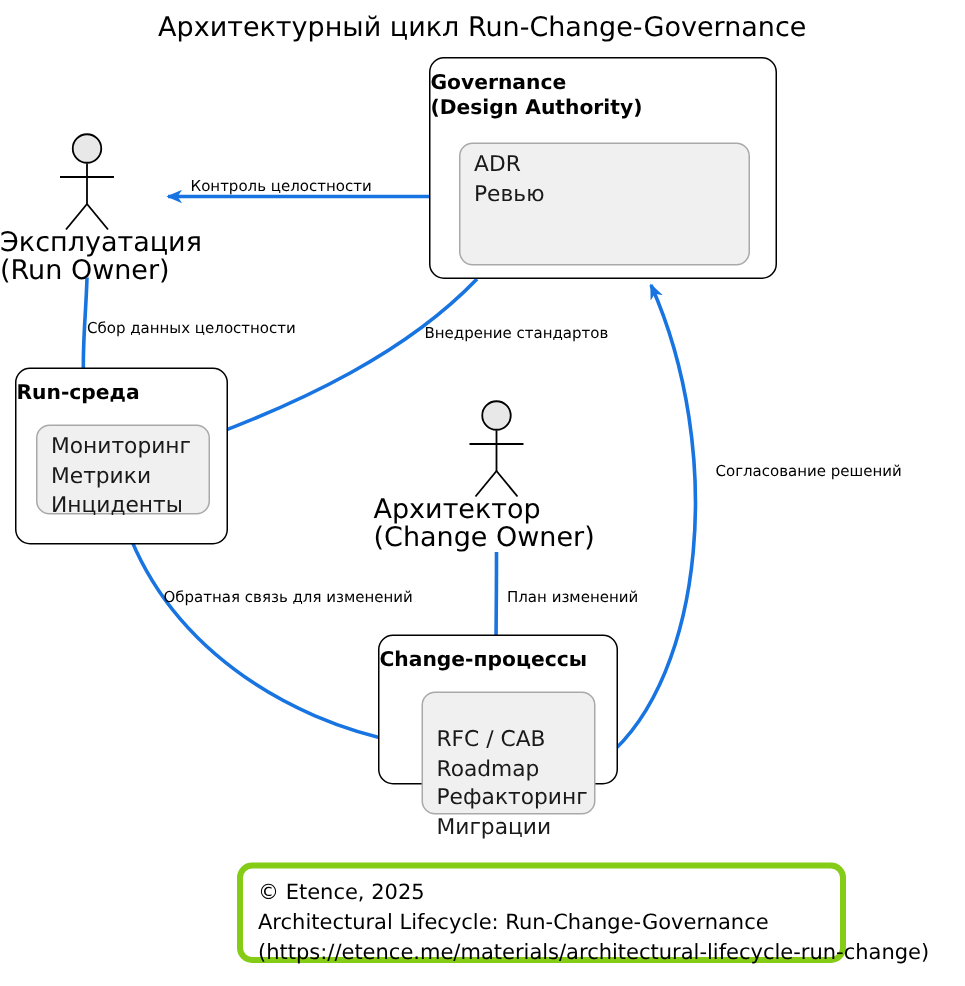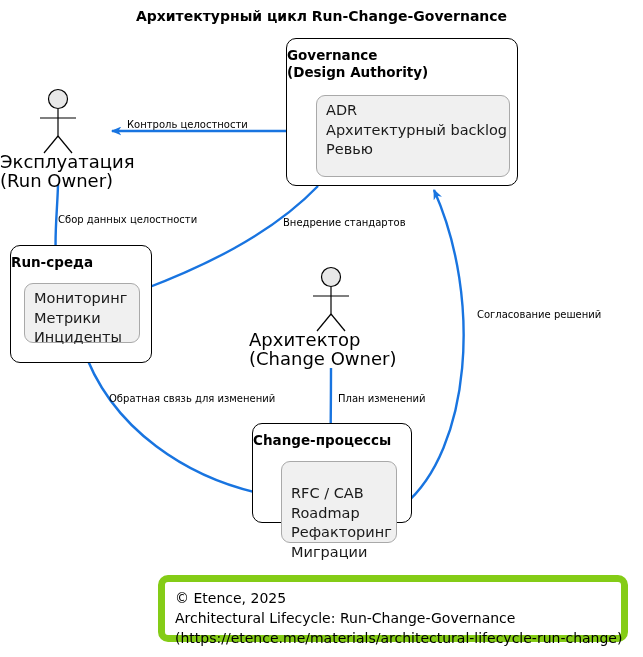--- a/index.html
+++ b/index.html
@@ -7,23 +7,23 @@
        font-family:"DejaVu Sans","Liberation Sans",sans-serif;color:#000;}
   #canvas{position:absolute;left:0;top:0;width:643px;height:657px;}
   svg.layer{position:absolute;left:0;top:0;width:643px;height:657px;overflow:visible;}
   .node-box{position:absolute;box-sizing:border-box;border:1px solid #000;border-radius:10px;background:#fff;}
   .node-title{position:absolute;width:100%;text-align:left;font-weight:bold;font-size:13.5px;line-height:17px;}
   .inner-box{position:absolute;box-sizing:border-box;border:1px solid #a9a9a9;border-radius:9px;background:#f0f0f0;}
   .inner-line{font-size:14.5px;line-height:19.5px;color:#1a1a1a;white-space:nowrap;}
   .edge-label{position:absolute;font-size:10px;line-height:15px;color:#000;white-space:nowrap;}
   .actor-label{position:absolute;font-size:18px;line-height:19px;white-space:nowrap;}
   #diagram-title{position:absolute;left:0;top:8px;width:643px;text-align:center;
-                 font-weight:bold;font-size:14px;}
-  #footer-box{position:absolute;left:158px;top:575px;width:470px;height:67px;
-              box-sizing:border-box;border:7px solid #84cc16;border-radius:10px;background:#fff;}
+                 font-weight:normal;font-size:18px;}
+  #footer-box{position:absolute;left:158px;top:575px;width:406px;height:67px;
+              box-sizing:border-box;border:4px solid #84cc16;border-radius:10px;background:#fff;}
   .footer-line{font-size:14px;line-height:20px;color:#000;white-space:nowrap;}
 </style>
 </head>
 <body>
 
 <div id="canvas">
 
   <div id="diagram-title">Архитектурный цикл Run-Change-Governance</div>
 
   <svg class="layer" viewBox="0 0 643 657" xmlns="http://www.w3.org/2000/svg">
@@ -48,23 +48,22 @@
     </g>
   </svg>
 
   <div class="node-box" style="left:286px;top:38px;width:232px;height:148px;">
     <div class="node-title" style="top:8px;">
       <span>Governance</span>
     </div>
     <div class="node-title" style="top:25px;">
       <span>(Design Authority)</span>
     </div>
-    <div class="inner-box" style="left:29px;top:56px;width:194px;height:82px;padding:5px 0 16px 9px;">
+    <div class="inner-box" style="left:19px;top:56px;width:194px;height:82px;padding:5px 0 16px 9px;">
       <div class="inner-line">ADR</div>
-      <div class="inner-line">Архитектурный backlog</div>
       <div class="inner-line">Ревью</div>
     </div>
   </div>
 
   <div class="node-box" style="left:10px;top:245px;width:142px;height:118px;">
     <div class="node-title" style="top:8px;">
       <span>Run-среда</span>
     </div>
     <div class="inner-box" style="left:13px;top:37px;width:116px;height:60px;padding:5px 0 0 9px;">
       <div class="inner-line">Мониторинг</div>

